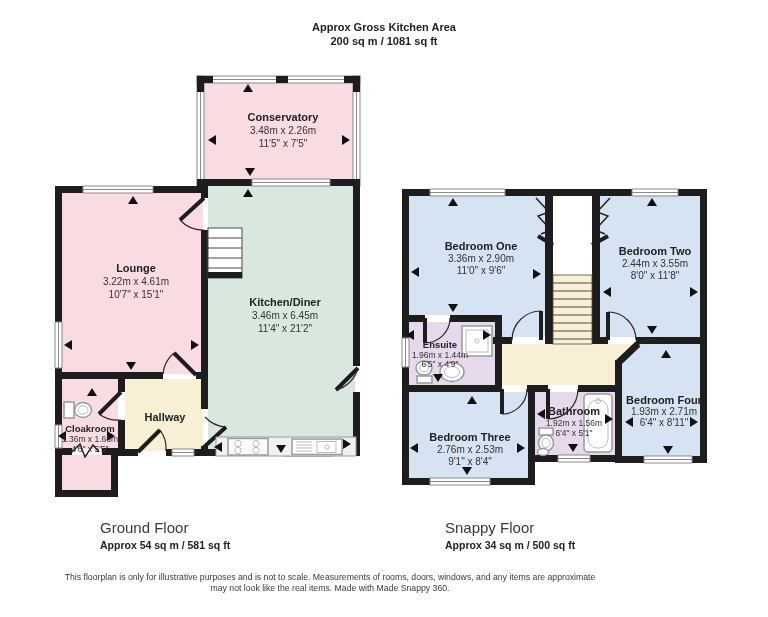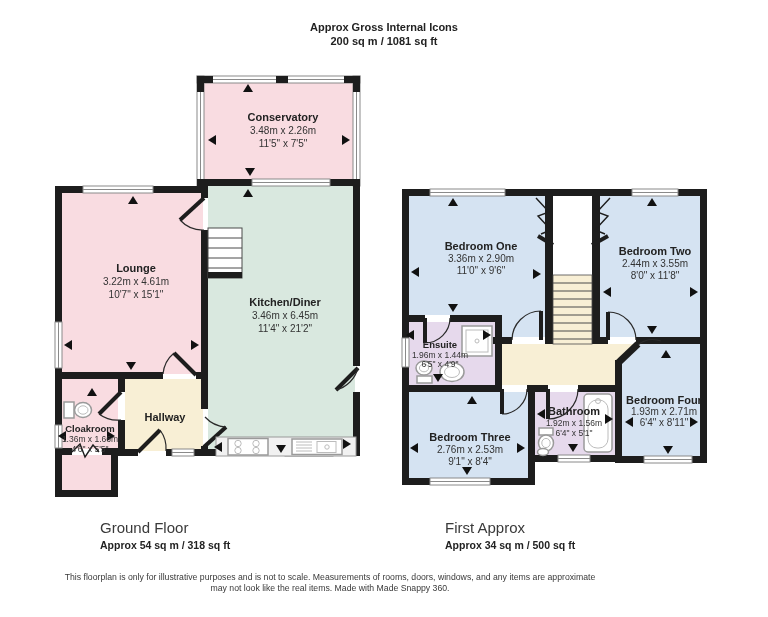--- a/index.html
+++ b/index.html
@@ -27,21 +27,21 @@
   .fl2{font-size:10.5px;font-weight:bold;color:#222;margin-top:3px;}
   .footer{position:absolute;top:572px;left:0;width:660px;text-align:center;
           font-size:8.7px;color:#3a3a3a;line-height:11px;}
 </style>
 </head>
 <body>
 
 <div class="stage">
 
   <div class="hdr">
-    <div>Approx Gross Internal Icons</div>
+    <div>Approx Gross Kitchen Area</div>
     <div>200 sq m / 1081 sq ft</div>
   </div>
 
   <svg width="768" height="617" viewBox="0 0 768 617">
 
     <g>
 
       <g>
         <rect x="202" y="81" width="153" height="100" fill="#f9dce1"></rect>
         <rect x="62" y="193" width="141" height="181" fill="#f9dce1"></rect>
@@ -408,25 +408,25 @@
 
         <text class="rname" x="664" y="404">Bedroom Four</text>
         <text class="rdim" x="664" y="415">1.93m x 2.71m</text>
         <text class="rdim" x="664" y="426">6'4" x 8'11"</text>
       </g>
     </g>
   </svg>
 
   <div class="floorlabel" style="left:57px;top:519px;">
     <div class="fl1">Ground Floor</div>
-    <div class="fl2">Approx 54 sq m / 318 sq ft</div>
+    <div class="fl2">Approx 54 sq m / 581 sq ft</div>
   </div>
 
   <div class="floorlabel" style="left:402px;top:519px;">
-    <div class="fl1">First Approx</div>
+    <div class="fl1">Snappy Floor</div>
     <div class="fl2">Approx 34 sq m / 500 sq ft</div>
   </div>
 
   <div class="footer">
     <div>This floorplan is only for illustrative purposes and is not to scale. Measurements of rooms, doors, windows, and any items are approximate</div>
     <div>may not look like the real items. Made with Made Snappy 360.</div>
   </div>
 
 </div>
 

